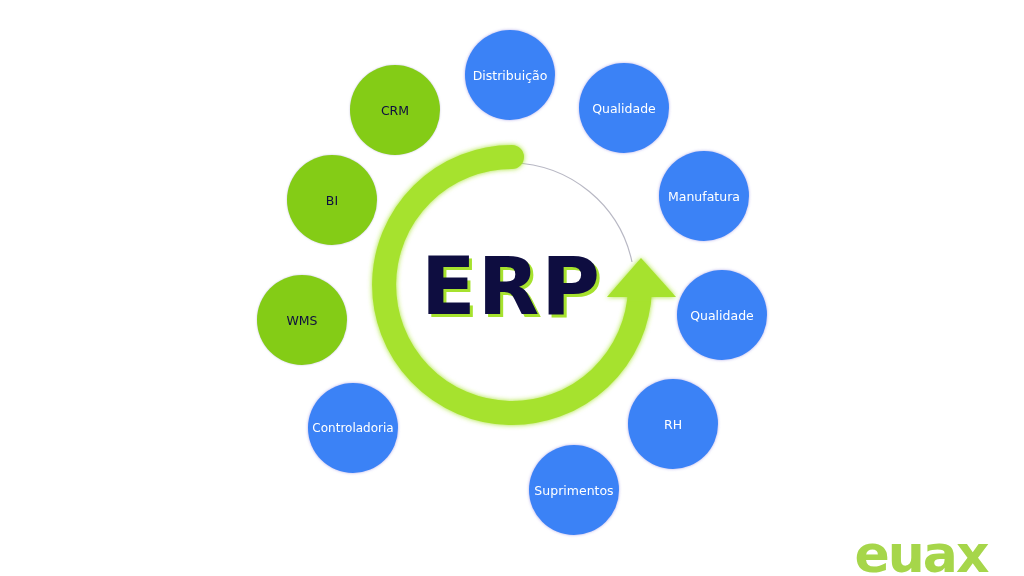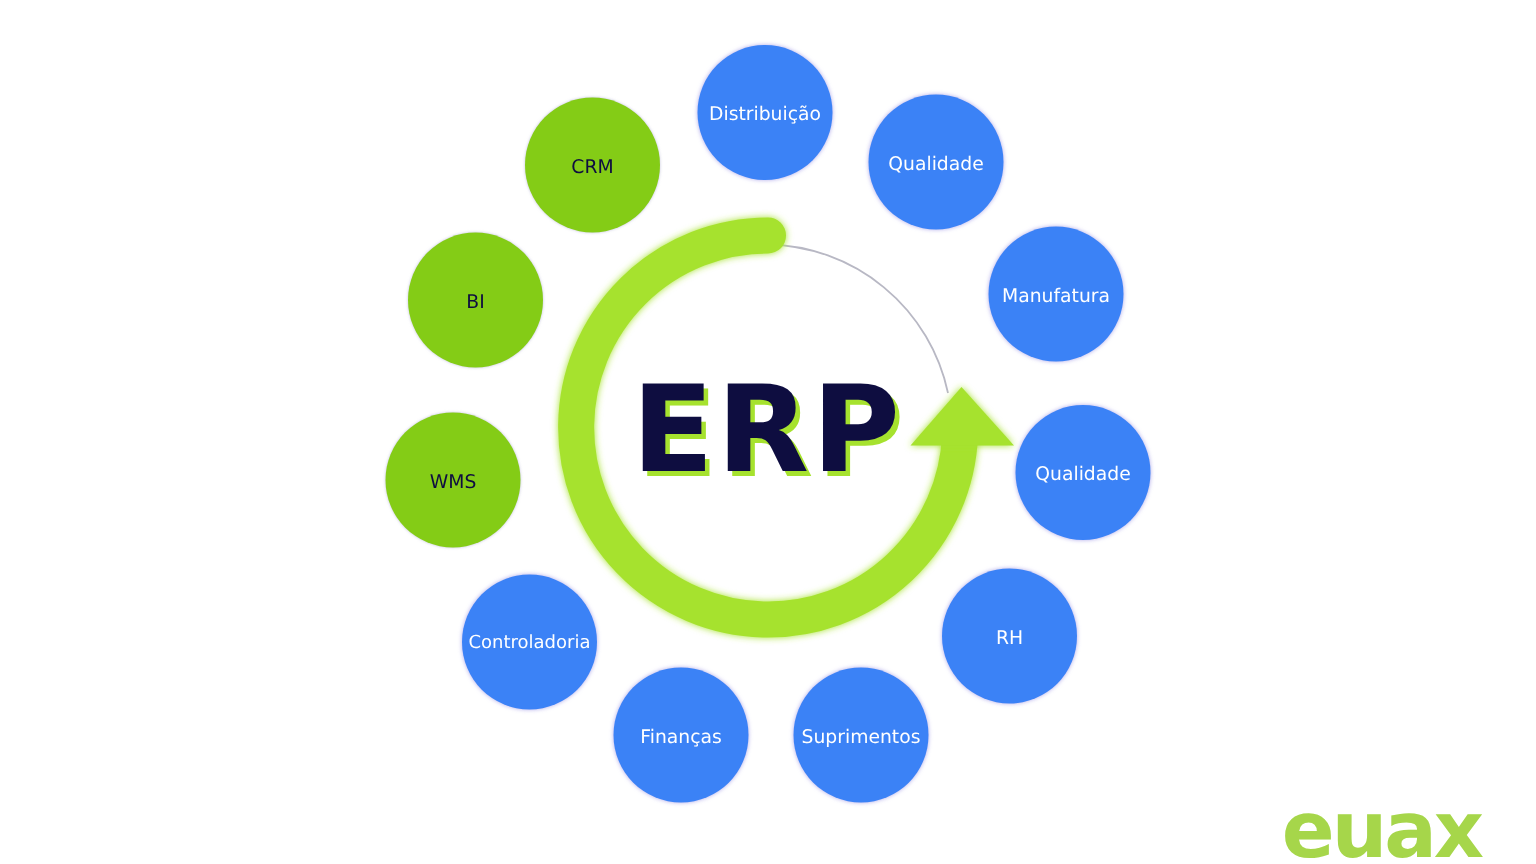--- a/index.html
+++ b/index.html
@@ -72,30 +72,27 @@
   </div>
   <div class="node dark" style="left:677px; top:270px;">
     <span>Qualidade</span>
   </div>
   <div class="node dark" style="left:628px; top:379px;">
     <span>RH</span>
   </div>
   <div class="node dark" style="left:529px; top:445px;">
     <span>Suprimentos</span>
   </div>
-  <div class="node dark" style="left:409px; top:445px;">
-    <span>Finanças</span>
-  </div>
   <div class="node dark" style="left:308px; top:383px;">
     <span style="font-size:12px;">Controladoria</span>
   </div>
   <div class="node light" style="left:257px; top:275px;">
     <span>WMS</span>
   </div>
-  <div class="node light" style="left:272px; top:155px;text-align:center;">
+  <div class="node light" style="left:287px; top:155px;text-align:center;">
     <span>BI</span>
   </div>
   <div class="node light" style="left:350px; top:65px;">
     <span>CRM</span>
   </div>
 
   <div class="logo">
     <div class="logo-main">euax</div>
     <div class="logo-sub">CONSULTING</div>
   </div>

